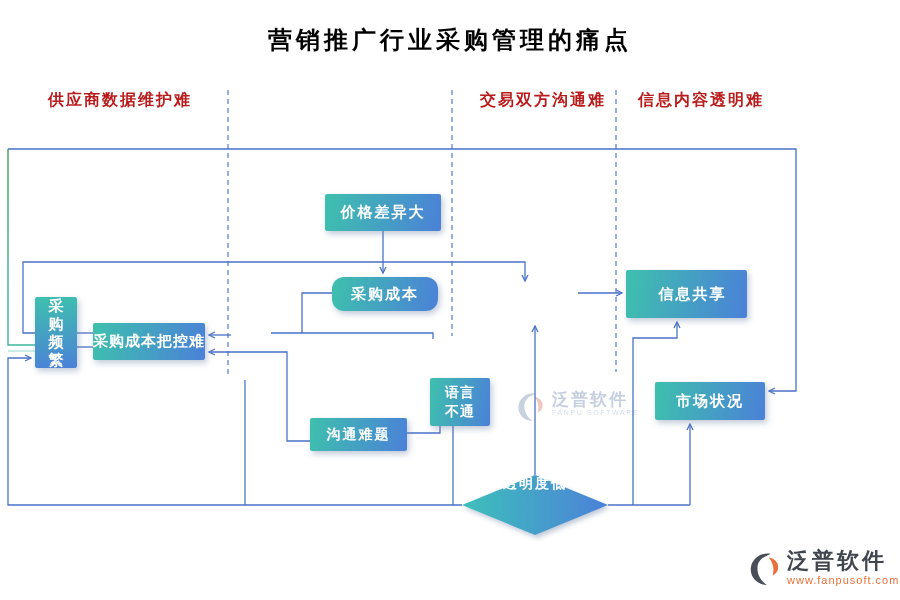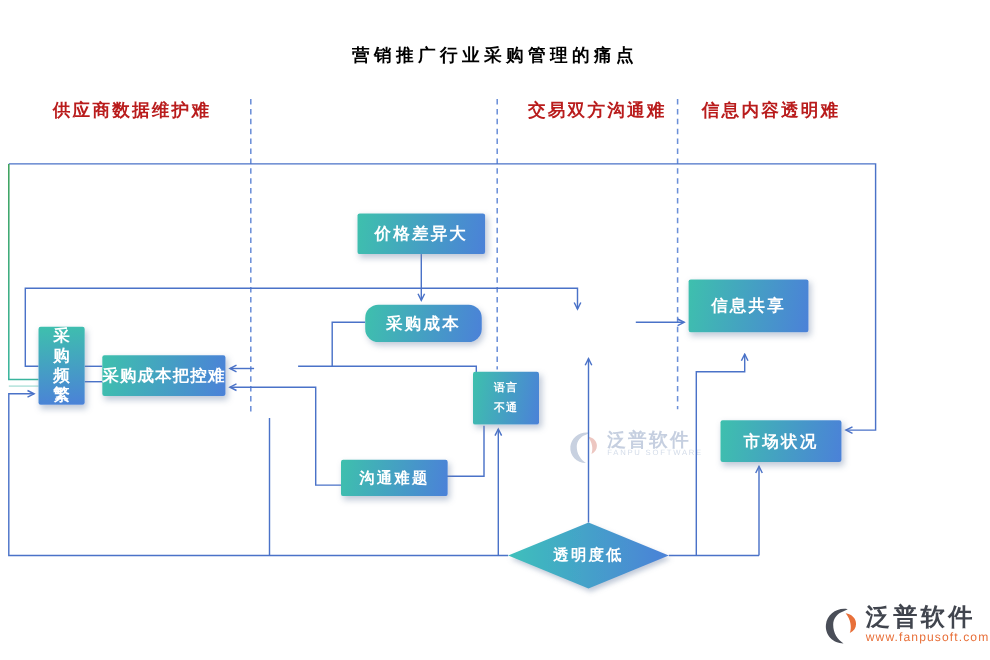--- a/index.html
+++ b/index.html
@@ -1,45 +1,45 @@
 <!DOCTYPE html>
 <html><head>
 <meta charset="utf-8">
 <style>
   html,body{margin:0;padding:0;background:#fff;}
   .stage{
     position:relative;width:900px;height:600px;background:#ffffff;overflow:hidden;
     font-family:"Liberation Sans","DejaVu Sans",sans-serif;
   }
   .title{
-    position:absolute;top:40px;left:0;width:900px;text-align:center;
-    font-size:16px;font-weight:bold;color:#000;letter-spacing:4px;
+    position:absolute;top:24px;left:0;width:900px;text-align:center;
+    font-size:24px;font-weight:bold;color:#000;letter-spacing:4px;
   }
   .col-header{
     position:absolute;top:90px;height:22px;text-align:center;
     font-size:16px;font-weight:bold;color:#b91c1c;letter-spacing:2px;
   }
   .wires{position:absolute;left:0;top:0;z-index:1;}
   .node{
     position:absolute;z-index:2;display:flex;align-items:center;justify-content:center;
     background:linear-gradient(100deg,#3ec0ad 0%,#4b81d8 100%);
     color:#fff;font-weight:bold;font-size:15px;letter-spacing:2px;
     border-radius:2px;box-shadow:2px 3px 6px rgba(115,135,168,.45);
     text-align:center;
   }
   .node.vert{
     background:linear-gradient(175deg,#3ec0ad 0%,#4b81d8 100%);
     letter-spacing:0;
   }
   .node.vert .vtext{
     width:16px;word-break:break-all;line-height:18px;font-size:15px;text-align:center;
   }
-  .node.twoline{white-space:pre-line;line-height:19px;letter-spacing:1px;font-size:10px;}
+  .node.twoline{white-space:pre-line;line-height:19px;letter-spacing:1px;font-size:14px;margin-top:40px;}
   .diamond-label{
-    position:absolute;z-index:2;display:flex;align-items:center;justify-content:center;
+    position:absolute;z-index:2;display:flex;justify-content:center;
     color:#fff;font-weight:bold;font-size:14px;letter-spacing:2px;background:transparent;
   }
   .watermark{
     position:absolute;left:516px;top:390px;z-index:0;display:flex;align-items:flex-start;
     opacity:.75;
   }
   .watermark .wm-text{margin-left:6px;}
   .wm-name{font-size:17px;font-weight:bold;color:#b3c0d6;letter-spacing:2px;line-height:19px;}
   .wm-sub{font-size:7px;color:#c6d1e2;letter-spacing:1.6px;}
   .footer-logo{
@@ -119,21 +119,21 @@
 
     <polygon points="462,505 535,475 608,505 535,535" fill="url(#gdiamond)" filter="url(#ds)"></polygon>
   </svg>
 
   <div class="node" style="left:325px;top:194px;width:116px;height:37px;">
     <span>价格差异大</span>
   </div>
   <div class="node" style="left:332px;top:277px;width:106px;height:34px;border-radius:12px;">
     <span>采购成本</span>
   </div>
-  <div class="node" style="left:626px;top:254px;width:109px;height:48px;">
+  <div class="node" style="left:626px;top:270px;width:109px;height:48px;padding-left:12px;">
     <span>信息共享</span>
   </div>
   <div class="node vert" style="left:35px;top:297px;width:42px;height:71px;">
     <div class="vtext">采购频繁</div>
   </div>
   <div class="node" style="left:93px;top:323px;width:112px;height:37px;letter-spacing:1px;">
     <span>采购成本把控难</span>
   </div>
   <div class="node twoline" style="left:430px;top:338px;width:60px;height:48px;">
     <span style="white-space:pre-line;">语言

